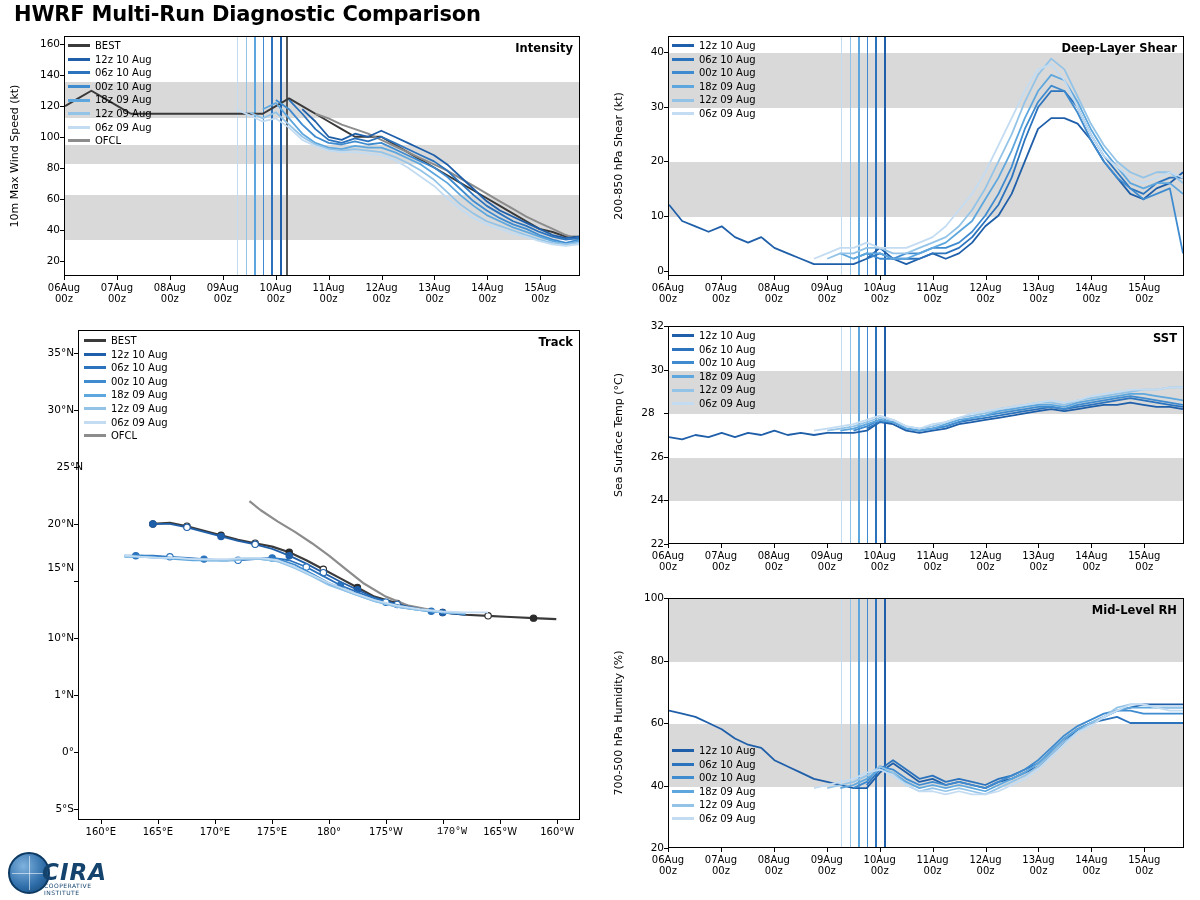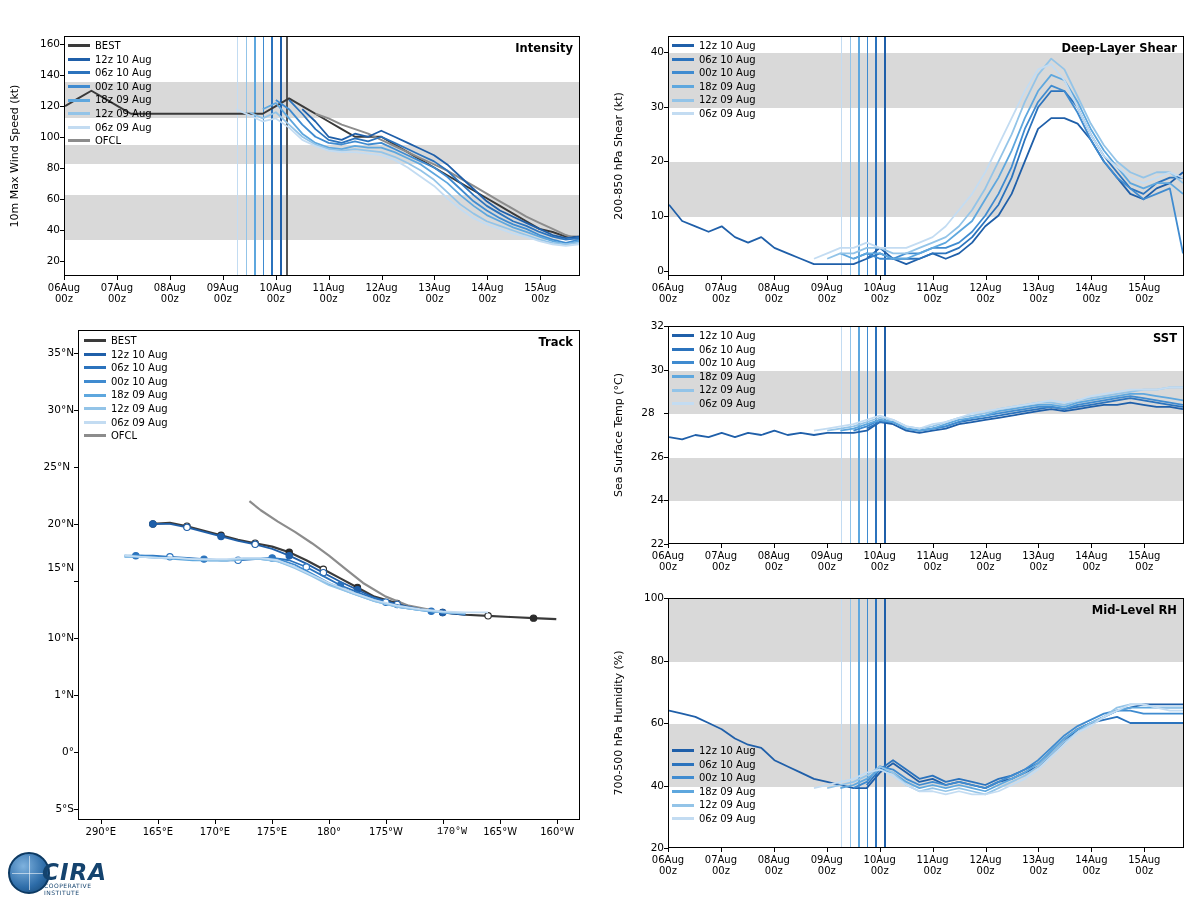--- a/index.html
+++ b/index.html
@@ -37,20 +37,21 @@
   }
   .logo .globe:before{content:"";position:absolute;left:50%;top:2px;bottom:2px;width:1px;background:rgba(255,255,255,.55);}
   .logo .globe:after{content:"";position:absolute;top:50%;left:2px;right:2px;height:1px;background:rgba(255,255,255,.55);}
   .logo .txt{position:absolute;left:34px;top:7px;font-size:23px;font-weight:bold;font-style:italic;color:#14436e;letter-spacing:1px;}
   .logo .sub{position:absolute;left:36px;top:30px;font-size:6px;color:#14436e;letter-spacing:.5px;}
 </style>
 </head>
 <body>
 
 <div class="hdr">
+  <div class="left">HWRF Multi-Run Diagnostic Comparison</div>
 </div>
 
 <div id="panels">
     <div class="panel" style="left: 0px; top: 28px; width: 596px; height: 290px;">
       <div class="plot" style="left: 64px; top: 8px; width: 516px; height: 240px;">
         <div class="band" style="top: 157.935px; height: 44.9032px;"></div>
         <div class="band" style="top: 108.387px; height: 18.5806px;"></div>
         <div class="band" style="top: 44.9032px; height: 35.6129px;"></div>
         <div class="vline" style="left: 171.983px; background: rgb(195, 220, 242);"></div>
         <div class="vline" style="left: 180.6px; background: rgb(147, 196, 232);"></div>
@@ -427,28 +428,28 @@
       <div class="ytick" style="left: 30px; top: 422.628px; width: 44px;">0°</div>
       <div class="tickmark" style="left: 74px; top: 429.628px; width: 4px; height: 1px;"></div>
       <div class="ytick" style="left: 30px; top: 365.651px; width: 44px;">1°N</div>
       <div class="tickmark" style="left: 74px; top: 372.651px; width: 4px; height: 1px;"></div>
       <div class="ytick" style="left: 30px; top: 308.674px; width: 44px;">10°N</div>
       <div class="tickmark" style="left: 74px; top: 315.674px; width: 4px; height: 1px;"></div>
       <div class="ytick" style="left: 30px; top: 239px; width: 44px;">15°N</div>
       <div class="tickmark" style="left: 74px; top: 258.698px; width: 4px; height: 1px;"></div>
       <div class="ytick" style="left: 30px; top: 194.721px; width: 44px;">20°N</div>
       <div class="tickmark" style="left: 74px; top: 201.721px; width: 4px; height: 1px;"></div>
-      <div class="ytick" style="left: 26px; top: 137.744px; width: 44px;">25°N</div>
+      <div class="ytick" style="left: 39px; top: 137.744px; width: 44px;">25°N</div>
       <div class="tickmark" style="left: 74px; top: 144.744px; width: 4px; height: 1px;"></div>
       <div class="ytick" style="left: 30px; top: 80.7674px; width: 44px;">30°N</div>
       <div class="tickmark" style="left: 74px; top: 87.7674px; width: 4px; height: 1px;"></div>
       <div class="ytick" style="left: 30px; top: 23.7907px; width: 44px;">35°N</div>
       <div class="tickmark" style="left: 74px; top: 30.7907px; width: 4px; height: 1px;"></div>
       <div class="tickmark" style="left: 100.818px; top: 498px; width: 1px; height: 4px;"></div>
-      <div class="xtick" style="left: 74.8182px; top: 504px; width: 52px;">290°E</div>
+      <div class="xtick" style="left: 74.8182px; top: 504px; width: 52px;">160°E</div>
       <div class="tickmark" style="left: 157.864px; top: 498px; width: 1px; height: 4px;"></div>
       <div class="xtick" style="left: 131.864px; top: 504px; width: 52px;">165°E</div>
       <div class="tickmark" style="left: 214.909px; top: 498px; width: 1px; height: 4px;"></div>
       <div class="xtick" style="left: 188.909px; top: 504px; width: 52px;">170°E</div>
       <div class="tickmark" style="left: 271.955px; top: 498px; width: 1px; height: 4px;"></div>
       <div class="xtick" style="left: 245.955px; top: 504px; width: 52px;">175°E</div>
       <div class="tickmark" style="left: 329px; top: 498px; width: 1px; height: 4px;"></div>
       <div class="xtick" style="left: 303px; top: 504px; width: 52px;">180°</div>
       <div class="tickmark" style="left: 386.045px; top: 498px; width: 1px; height: 4px;"></div>
       <div class="xtick" style="left: 360.045px; top: 504px; width: 52px;">175°W</div>

